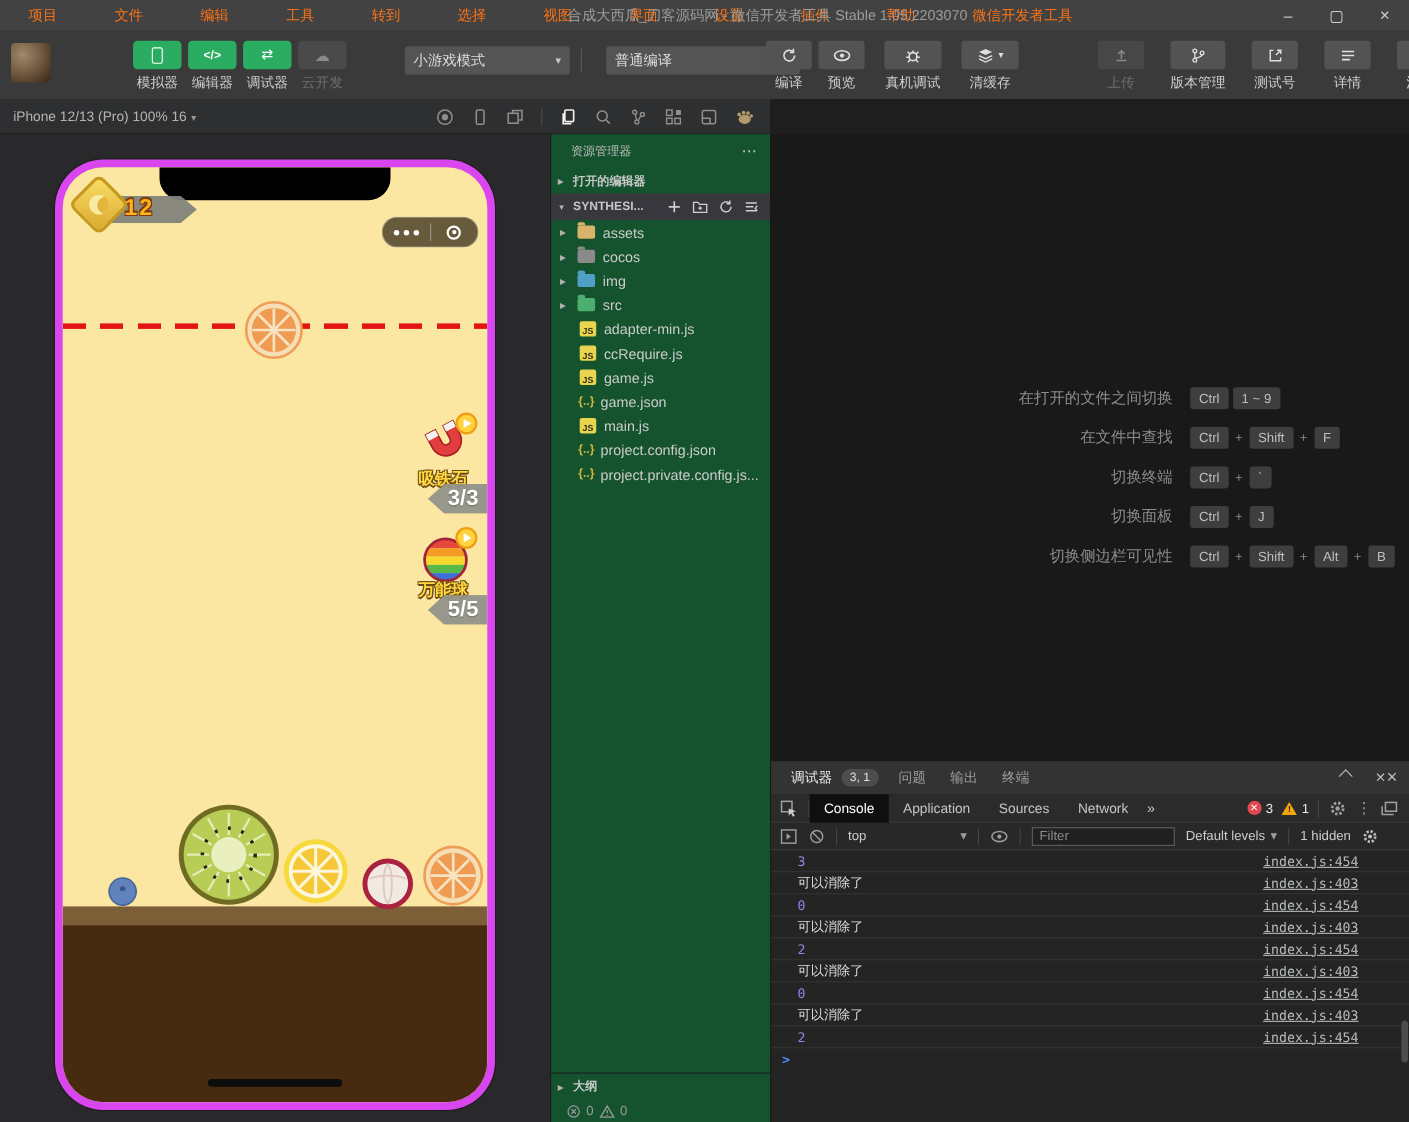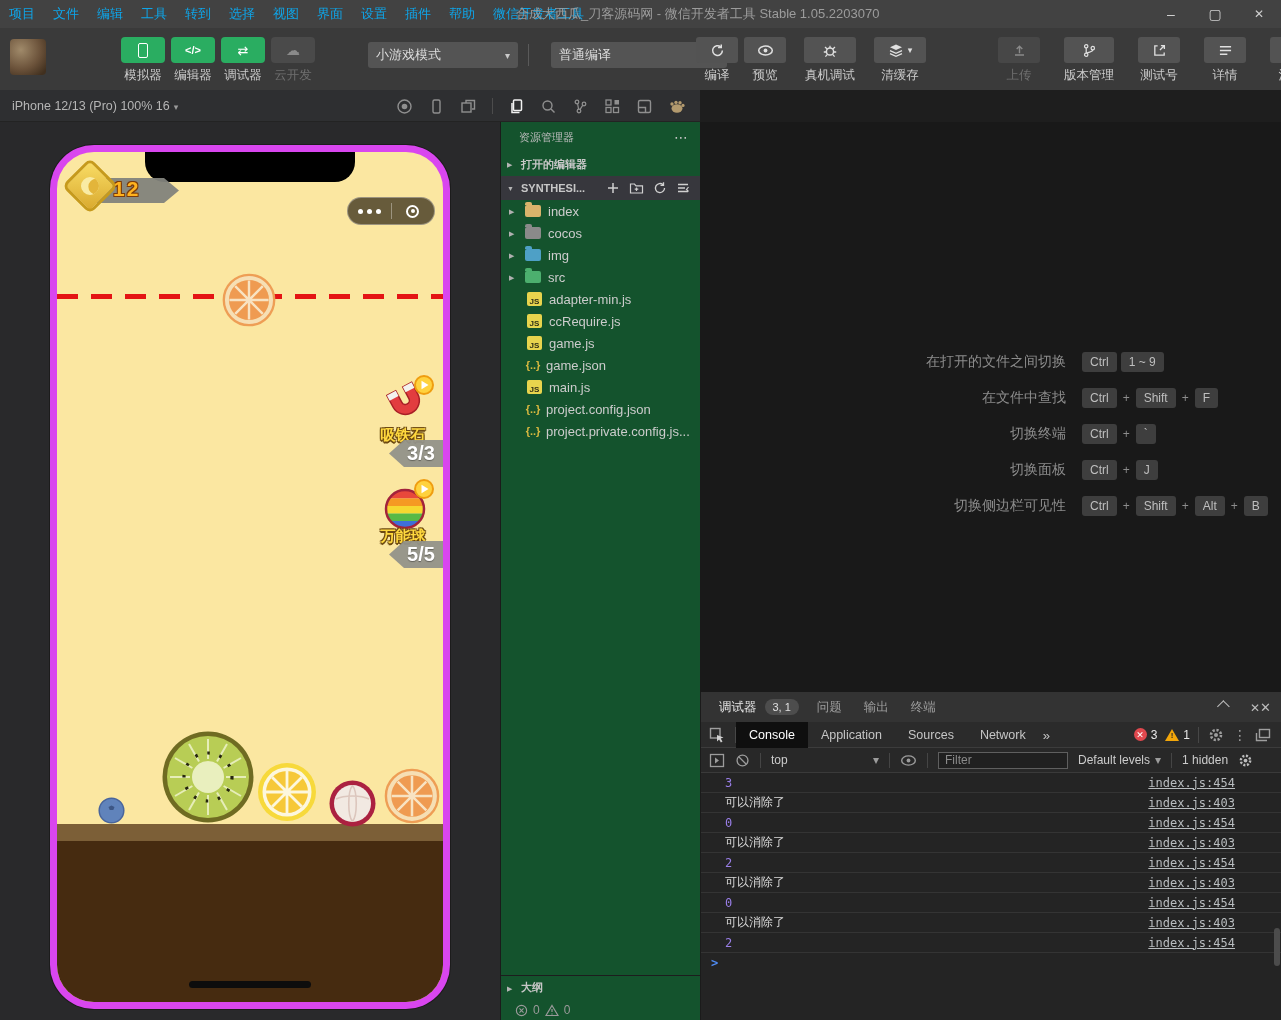--- a/index.html
+++ b/index.html
@@ -4,21 +4,21 @@
 <style>
   * { box-sizing: border-box; margin: 0; padding: 0; }
   html,body { width:1281px; height:1020px; background:#1e1e1e; overflow:hidden;
     font-family:"Liberation Sans","DejaVu Sans",sans-serif; }
   .abs { position:absolute; }
   .flex { display:flex; align-items:center; }
   .vsep { width:1px; height:22px; background:#5a5a5a; }
 
   
   #titlebar { position:absolute; left:0; top:0; width:1281px; height:28px; background:#424242; display:flex; align-items:center; }
-  #titlebar .menu { color:#0ea5e9; font-size:13px; padding:0 9px; height:28px; line-height:28px; cursor:default; }
+  #titlebar .menu { color:#f97316; font-size:13px; padding:0 26px; height:28px; line-height:28px; cursor:default; }
   #titlebar .wtitle { position:absolute; left:516px; top:0; height:28px; line-height:28px; color:#9c9c9c; font-size:13px; white-space:nowrap; }
   .wbtn { width:44px; height:28px; display:flex; align-items:center; justify-content:center; color:#cfcfcf; font-size:14px; }
   #wincontrols { position:absolute; right:0; top:0; display:flex; }
   .g-min::before{content:"–"} .g-max::before{content:"▢"} .g-x::before{content:"✕"; font-size:12px;}
 
   
   #toolbar { position:absolute; left:0; top:28px; width:1281px; height:62px; background:#3a3a3a; }
   #avatar { position:absolute; left:10px; top:11px; width:36px; height:36px; border-radius:4px;
     background: radial-gradient(circle at 30% 30%, #a08a6a, #6b523a 55%, #41301f 90%);
   }
@@ -498,21 +498,21 @@
       <svg class="ic" width="14" height="14" viewBox="0 0 14 14">
         <path d="M2 3.5h10M2 7h7M2 10.5h10" stroke="#d0d0d0" stroke-width="1.4"></path>
         <path d="M12.5 6l-2 2.5 2 2" fill="none" stroke="#d0d0d0" stroke-width="1.2"></path>
       </svg>
     </span>
   </div>
 
   <div class="trow">
     <span class="chev g-cr"></span>
     <span class="folder f-assets" style="margin-left:4px;"></span>
-    <span>index</span>
+    <span>assets</span>
   </div>
   <div class="trow">
     <span class="chev g-cr"></span>
     <span class="folder f-cocos" style="margin-left:4px;"></span>
     <span>cocos</span>
   </div>
   <div class="trow">
     <span class="chev g-cr"></span>
     <span class="folder f-img" style="margin-left:4px;"></span>
     <span>img</span>

